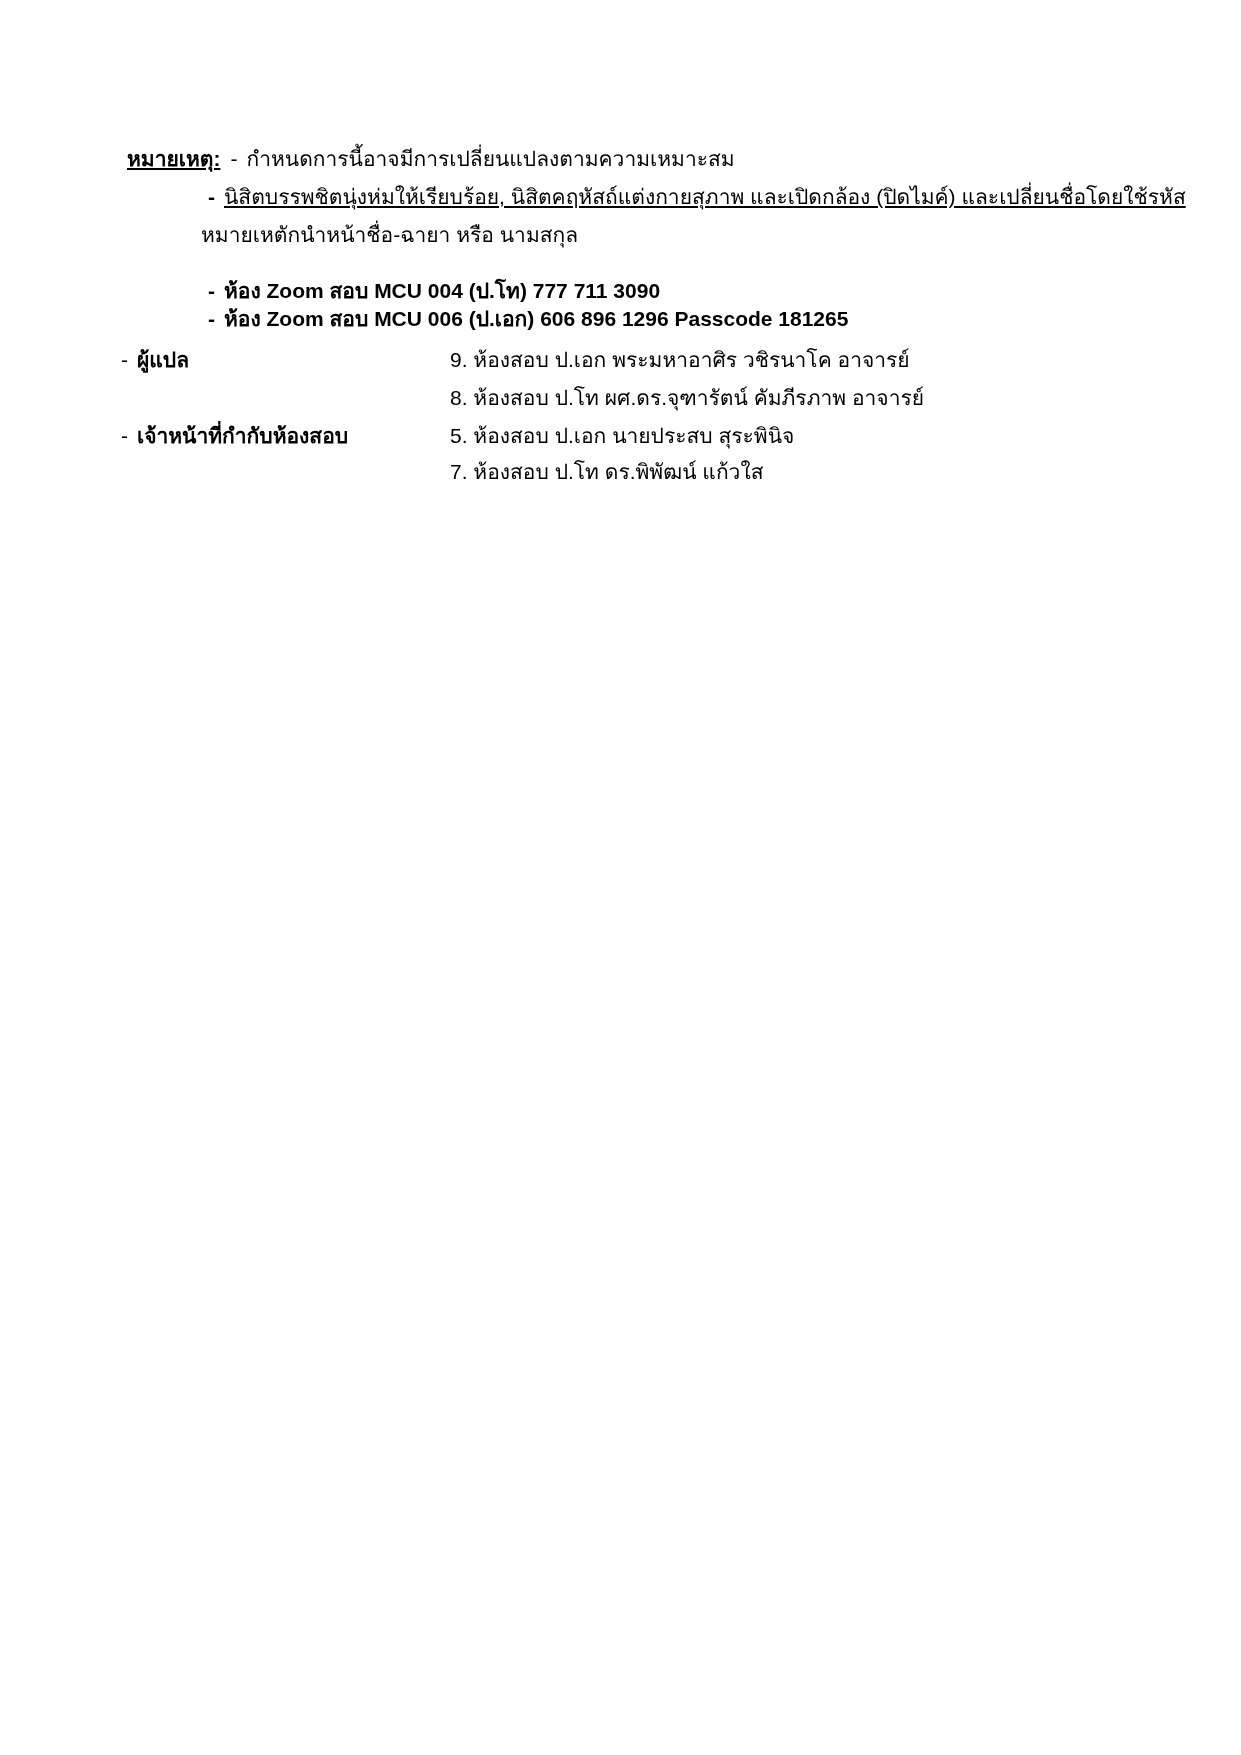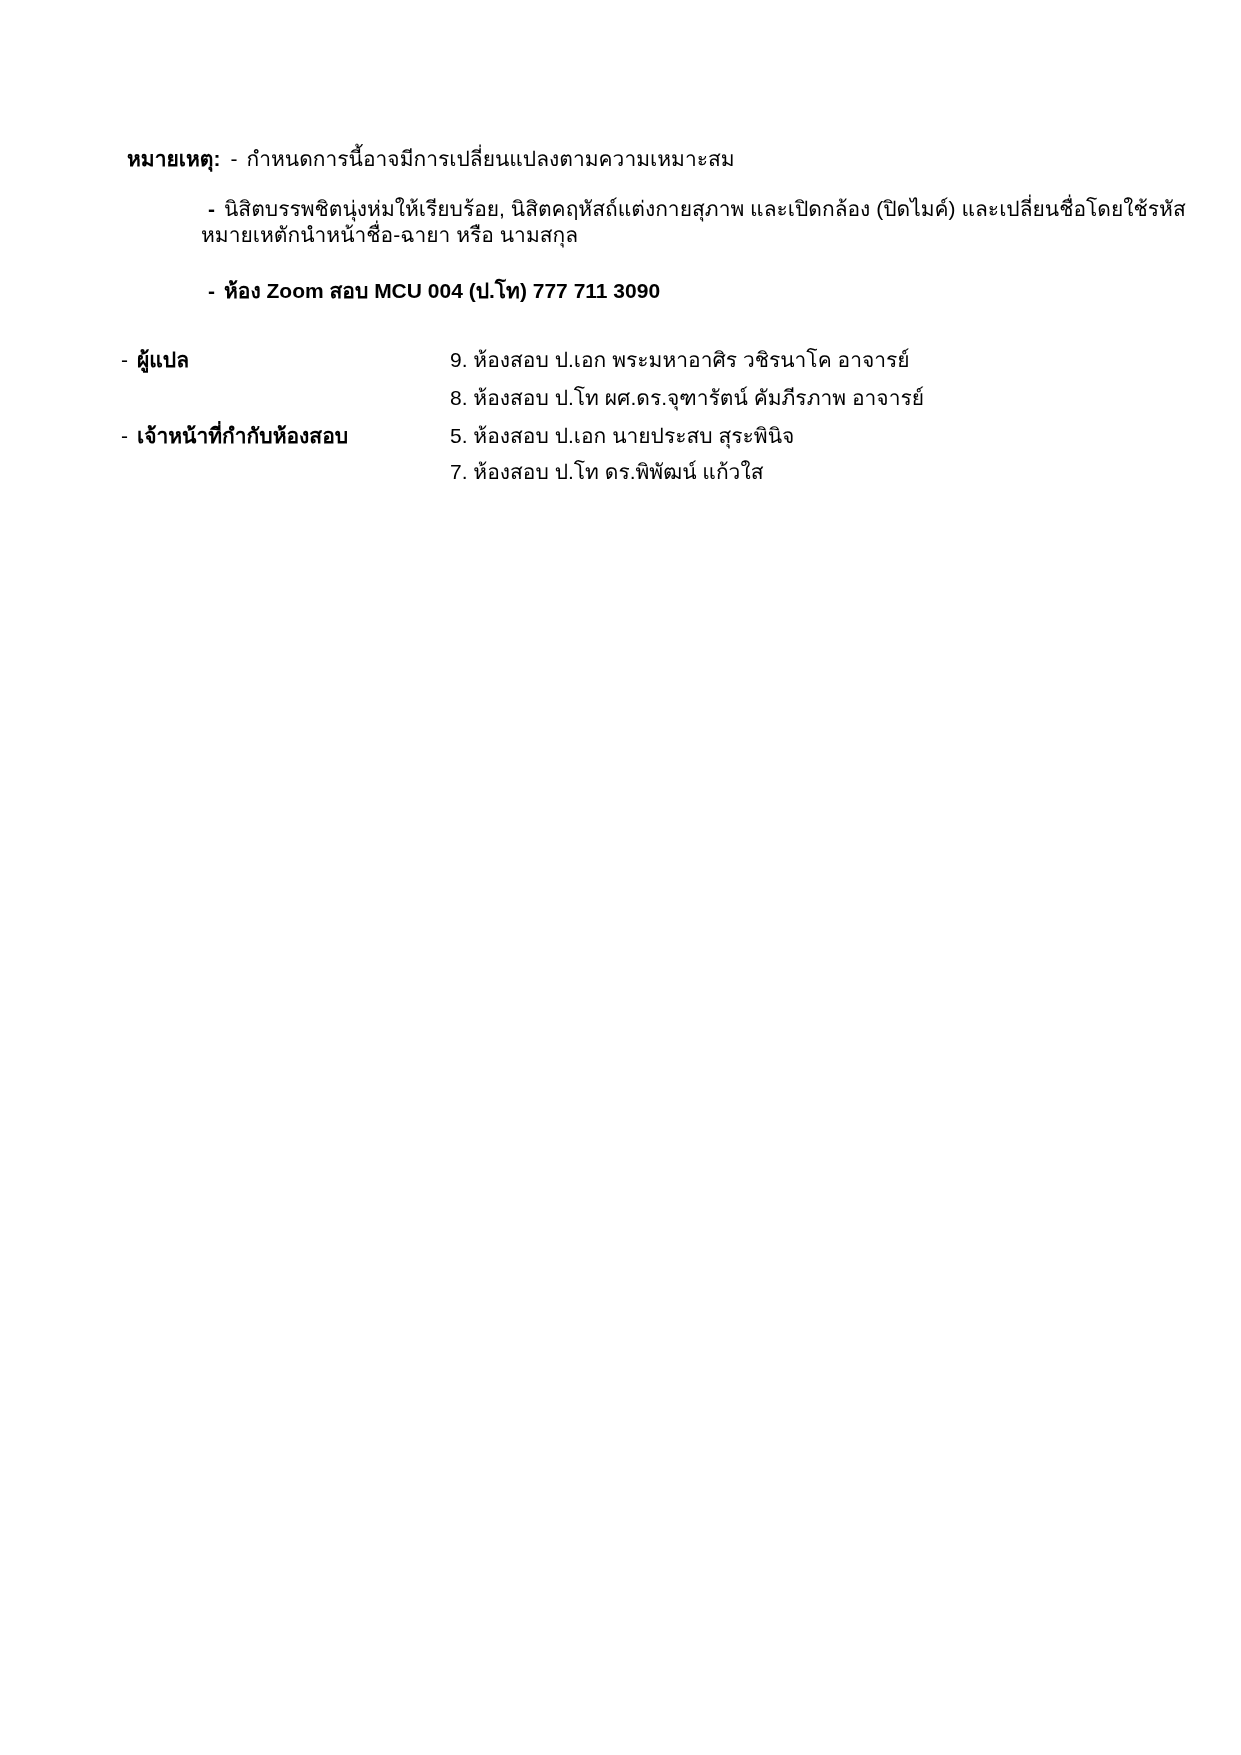--- a/index.html
+++ b/index.html
@@ -18,25 +18,25 @@
     line-height: 30px;
     overflow: hidden;
   }
   .row {
     position: absolute;
     white-space: nowrap;
   }
   .bold { font-weight: 700; }
   .marker { display: inline-block; }
   .marker:not(:empty) { margin-right: 9px; }
-  .label-gap { margin-right: 10px; }
+  .label-gap { margin-right: 10px; text-decoration: underline; }
 
   
   .l1 { top: 144px; left: 127px; }
-  .l2 { top: 194px; left: 208px; }
+  .l2 { top: 182px; left: 208px; text-decoration: underline; }
   .l3 { top: 220px; left: 201px; }
   .l4 { top: 276px; left: 208px; }
   .l5 { top: 304px; left: 208px; }
 
   
   .l6 { top: 345px; }
   .l7 { top: 383px; }
   .l8 { top: 421px; }
   .l9 { top: 457px; }
   .left-col  { position: absolute; left: 121px; white-space: nowrap; }
@@ -56,20 +56,23 @@
   </div>
 
   <div class="row l3">
     <span>หมายเหตักนำหน้าชื่อ-ฉายา หรือ นามสกุล</span>
   </div>
 
   <div class="row l4 bold">
     <span class="marker">-</span><span>ห้อง Zoom สอบ MCU 004 (ป.โท) 777 711 3090</span>
   </div>
 
+  <div class="row l5 bold">
+    <span class="marker">-</span><span>ห้อง Zoom สอบ MCU 006 (ป.เอก) 606 896 1296 Passcode 181265</span>
+  </div>
 
   <div class="row l6">
     <span class="left-col"><span class="marker">-</span><span class="bold">ผู้แปล</span></span>
     <span class="right-col">9. ห้องสอบ ป.เอก พระมหาอาศิร วชิรนาโค อาจารย์</span>
   </div>
 
   <div class="row l7">
     <span class="right-col">8. ห้องสอบ ป.โท ผศ.ดร.จุฑารัตน์ คัมภีรภาพ อาจารย์</span>
   </div>
 

